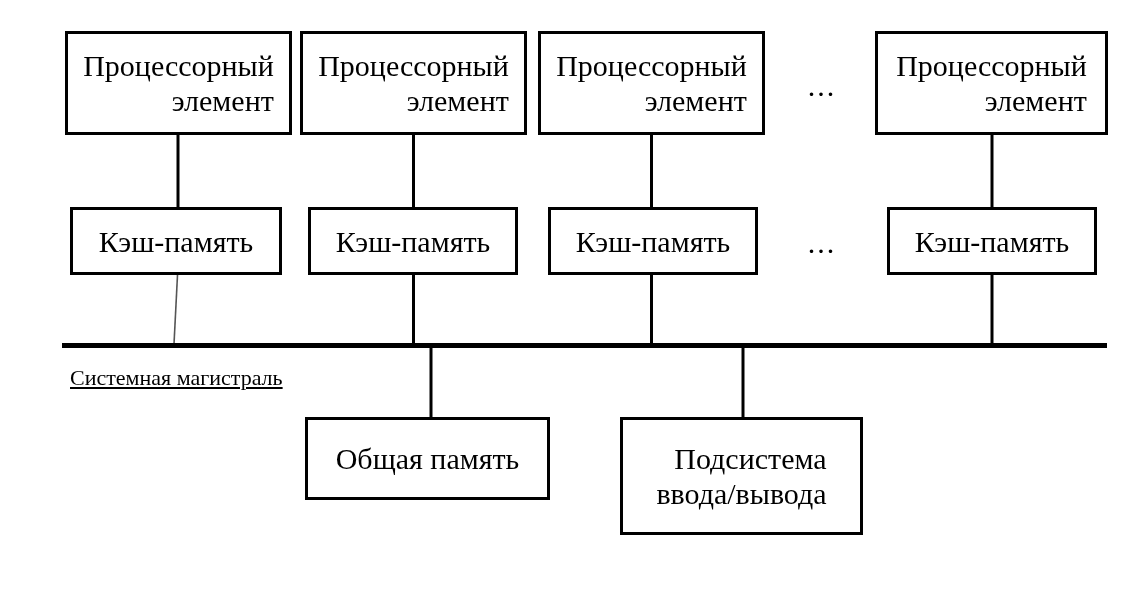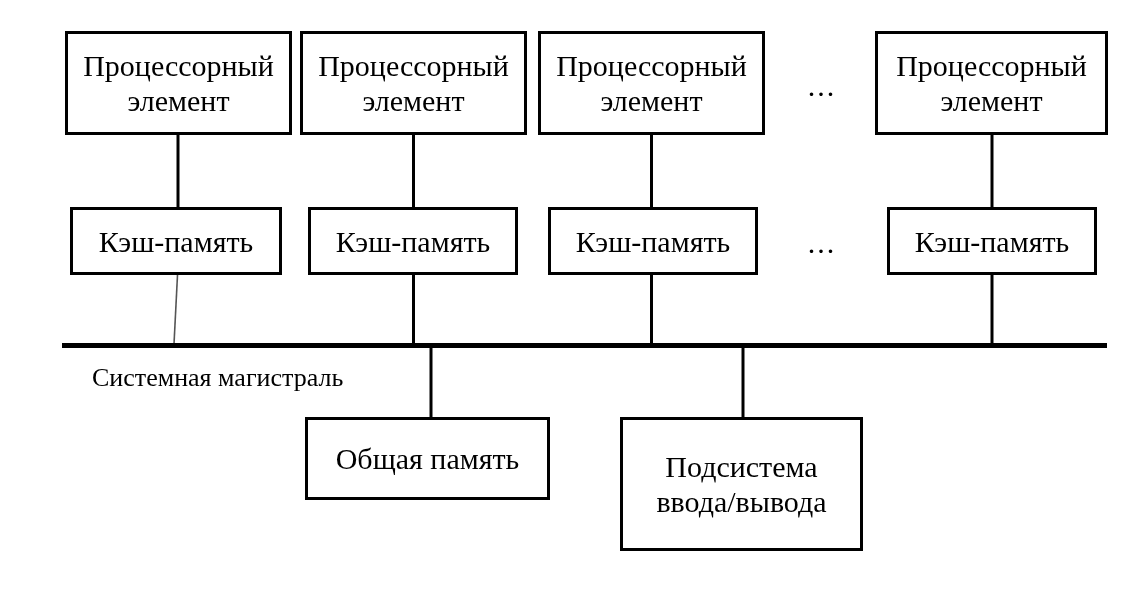--- a/index.html
+++ b/index.html
@@ -24,43 +24,44 @@
     height: 592px;
   }
   .node {
     position: absolute;
     box-sizing: border-box;
     border: 3px solid #000000;
     background: #ffffff;
     display: flex;
     align-items: center;
     justify-content: center;
-    text-align: center;
+    text-align: right;
   }
   .node .label {
     white-space: pre-line;
     font-size: 30px;
     line-height: 35px;
     color: #000000;
   }
   .bus {
     position: absolute;
     left: 62px;
     top: 343px;
     width: 1045px;
     height: 5px;
     background: #000000;
   }
   .bus-label {
     position: absolute;
-    left: 92px;
+    left: 70px;
     top: 360px;
-    font-size: 26px;
+    font-size: 22px;
     line-height: 35px;
     white-space: nowrap;
+    text-decoration: underline;
   }
   .dots {
     position: absolute;
     width: 60px;
     text-align: center;
     font-size: 30px;
     line-height: 35px;
     letter-spacing: 2px;
   }
   .dots-top    { left: 792px; top: 68px;  }
@@ -69,21 +70,21 @@
   
   .pe1 { left: 65px;  top: 31px; width: 227px; height: 104px; }
   .pe2 { left: 300px; top: 31px; width: 227px; height: 104px; }
   .pe3 { left: 538px; top: 31px; width: 227px; height: 104px; }
   .pe4 { left: 875px; top: 31px; width: 233px; height: 104px; }
   .c1  { left: 70px;  top: 207px; width: 212px; height: 68px; }
   .c2  { left: 308px; top: 207px; width: 210px; height: 68px; }
   .c3  { left: 548px; top: 207px; width: 210px; height: 68px; }
   .c4  { left: 887px; top: 207px; width: 210px; height: 68px; }
   .mem { left: 305px; top: 417px; width: 245px; height: 83px; }
-  .io  { left: 620px; top: 417px; width: 243px; height: 134px; }
+  .io  { left: 620px; top: 417px; width: 243px; height: 118px; }
 </style>
 </head>
 <body>
 
 <div class="stage">
 
   <svg class="lines" viewBox="0 0 1144 592" xmlns="http://www.w3.org/2000/svg">
 
     <line x1="178" y1="135" x2="178" y2="209" stroke="#000000" stroke-width="3"></line>
     <line x1="413.5" y1="135" x2="413.5" y2="209" stroke="#000000" stroke-width="3"></line>

